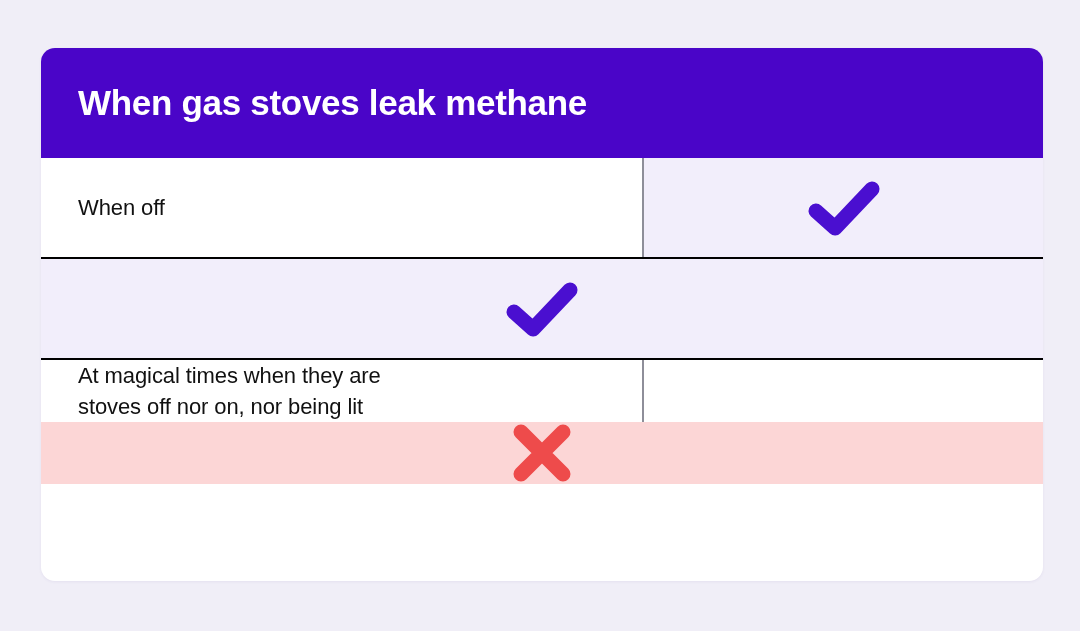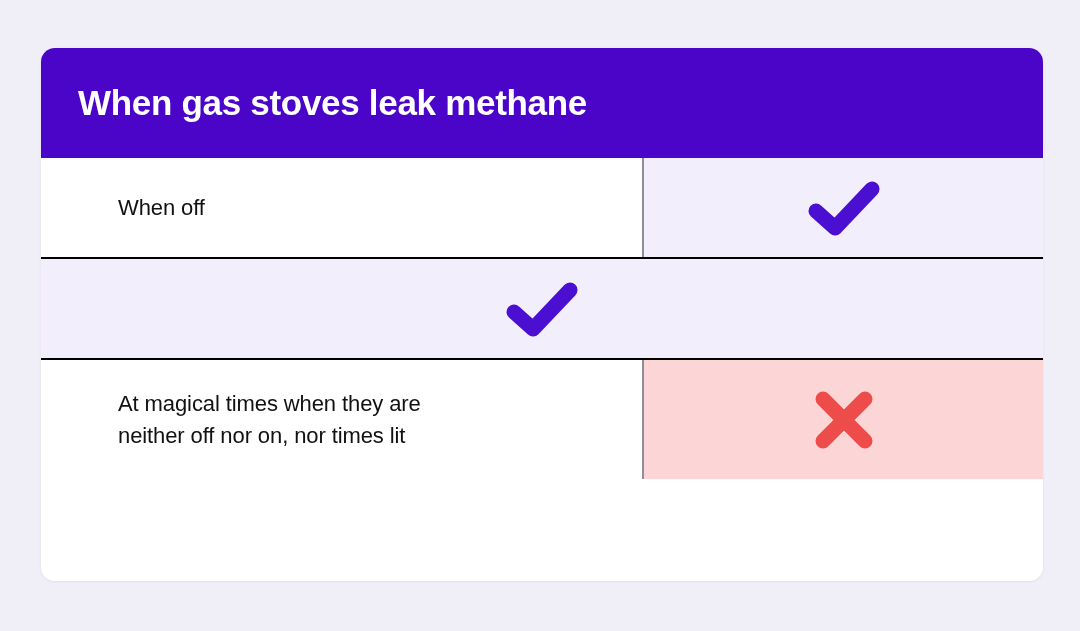--- a/index.html
+++ b/index.html
@@ -72,36 +72,35 @@
     align-items: center;
     background: #ffffff;
     border-right: 2px solid #8e8e99;
   }
 
   .cell-label-text {
     font-size: 22px;
     color: #111111;
     line-height: 1.42;
     letter-spacing: -0.1px;
-    margin-left: 40px;
   }
 
   .cell-mark {
     flex: 1;
     display: flex;
     align-items: center;
     justify-content: center;
     box-sizing: border-box;
   }
 
   .cell-mark.lavender { background: #f2eefb; }
   .cell-mark.pink { background: #fcd6d6; }
 
   .row-1, .row-2, .row-3 { height: 101px; }
-  .row-4 { height: 119px; }
+  .row-4 { height: 119px; flex-direction: column; }
 
   .mark-svg { display: block; }
 </style>
 </head>
 <body>
 
 <div class="stage">
 
   <div class="card">
 
@@ -128,21 +127,21 @@
             <path d="M8 31 L27 48 L64 9" fill="none" stroke="#4a0fd0" stroke-width="15" stroke-linecap="round" stroke-linejoin="round"></path>
           </svg>
         </div>
       </div>
 
 
       <div class="row row-4">
         <div class="cell-label">
           <span class="cell-label-text">
             <span>At magical times when they are</span><br>
-            <span>neither off nor on, nor times lit</span>
+            <span>stoves off nor on, nor being lit</span>
           </span>
         </div>
         <div class="cell-mark pink">
           <svg class="mark-svg" width="62" height="62" viewBox="0 0 62 62">
             <path d="M10 10 L52 52 M52 10 L10 52" fill="none" stroke="#ee4b4b" stroke-width="15" stroke-linecap="round" stroke-linejoin="round"></path>
           </svg>
         </div>
       </div>
 
     </div>

